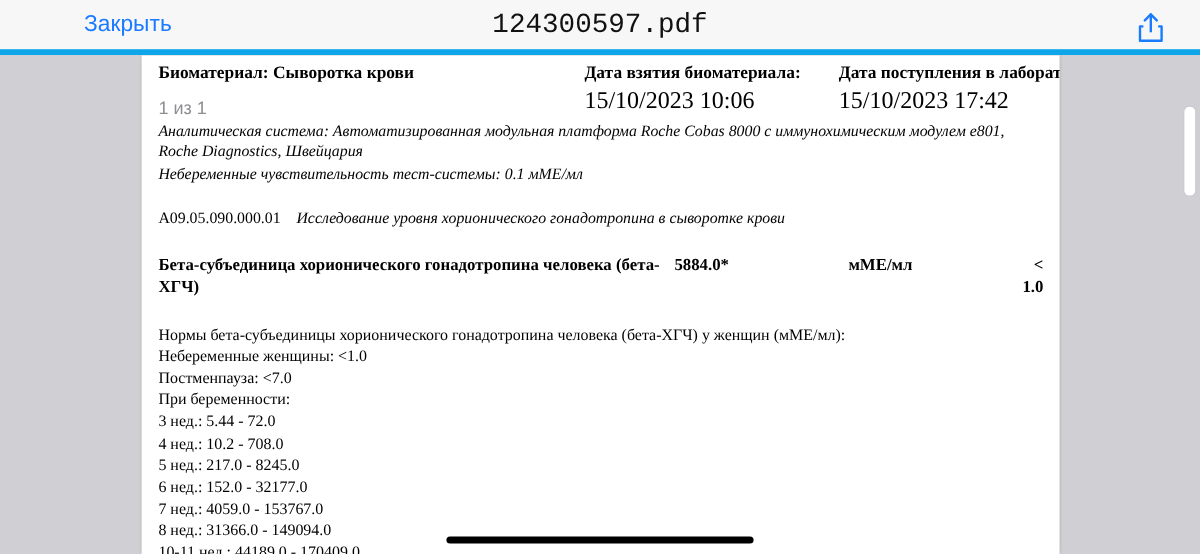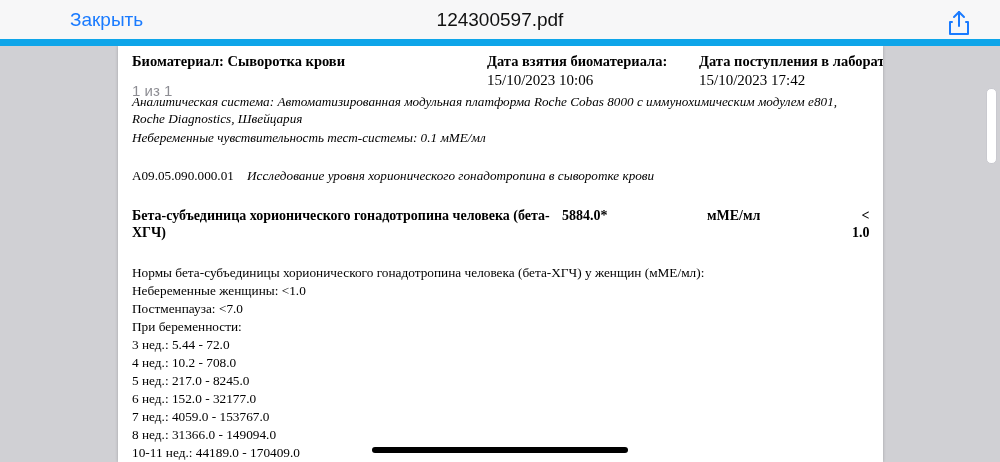--- a/index.html
+++ b/index.html
@@ -23,37 +23,37 @@
 
   
   .topbar {
     position: absolute;
     top: 0; left: 0;
     width: 1000px;
     height: 46px;
     background: #f7f7f8;
     display: flex;
     align-items: center;
-    border-bottom: 7px solid #0ea5e9;
+    border-bottom: 5px solid #0ea5e9;
     box-sizing: border-box;
   }
   .close-btn {
     position: absolute;
     left: 70px;
     font-size: 19px;
     color: #1a7bff;
     cursor: pointer;
     font-family: "Liberation Sans", sans-serif;
   }
   .doc-title {
     width: 100%;
     text-align: center;
-    font-size: 19px;
+    font-size: 23px;
     color: #111;
-    font-family: Liberation Sans, sans-serif;
+    font-family: Liberation Mono, monospace;
   }
   .share-btn {
     position: absolute;
     right: 28px;
     top: 9px;
     width: 26px;
     height: 28px;
     cursor: pointer;
   }
 
@@ -104,21 +104,21 @@
     font-weight: bold;
     flex: 0 0 355px;
   }
   .hdr-col {
     font-weight: bold;
     white-space: nowrap;
   }
   .hdr-col.taken { flex: 0 0 212px; text-align: left; }
   .hdr-sub-row {
     display: flex;
-    font-size: 15px;
+    font-size: 20px;
     line-height: 1.3;
   }
   .hdr-sub-spacer { flex: 0 0 355px; }
   .hdr-sub-1 { flex: 0 0 212px; }
 
   .italic-line {
     font-style: italic;
     font-size: 13.2px;
     line-height: 1.3;
     margin-top: 3px;

